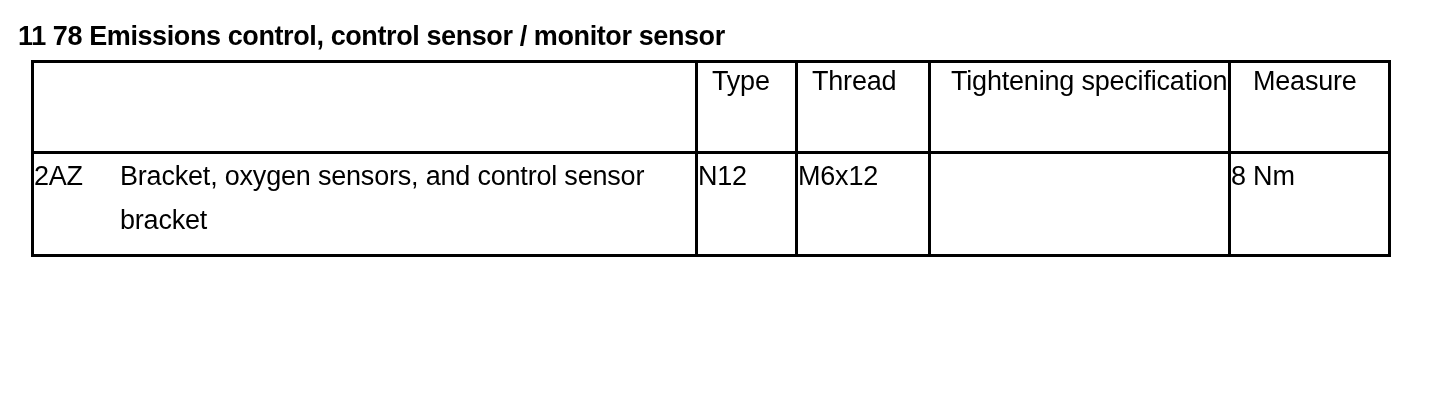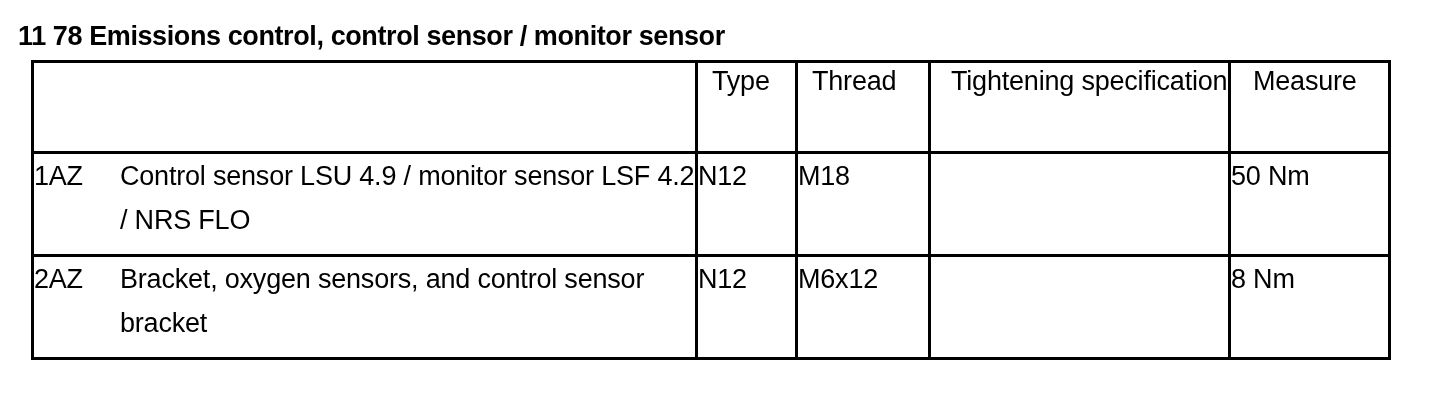--- a/index.html
+++ b/index.html
@@ -137,32 +137,20 @@
       <tr>
         <th class="head-cell blank"></th>
         <th class="head-cell center-ish">Type</th>
         <th class="head-cell center-ish">Thread</th>
         <th class="head-cell tighten-cell">Tightening specification</th>
         <th class="head-cell measure-cell">Measure</th>
       </tr>
     </thead>
 
     <tbody>
-      <tr>
-        <td class="body-cell desc-cell">
-          <div class="desc-flex">
-            <span class="item-no">1AZ</span>
-            <span class="item-desc">Control sensor LSU 4.9 / monitor sensor LSF 4.2 / NRS FLO</span>
-          </div>
-        </td>
-        <td class="body-cell val-cell">N12</td>
-        <td class="body-cell val-cell">M18</td>
-        <td class="body-cell val-cell"></td>
-        <td class="body-cell measure-val">50 Nm</td>
-      </tr>
 
       <tr>
         <td class="body-cell desc-cell">
           <div class="desc-flex">
             <span class="item-no">2AZ</span>
             <span class="item-desc">Bracket, oxygen sensors, and control sensor bracket</span>
           </div>
         </td>
         <td class="body-cell val-cell">N12</td>
         <td class="body-cell val-cell">M6x12</td>

